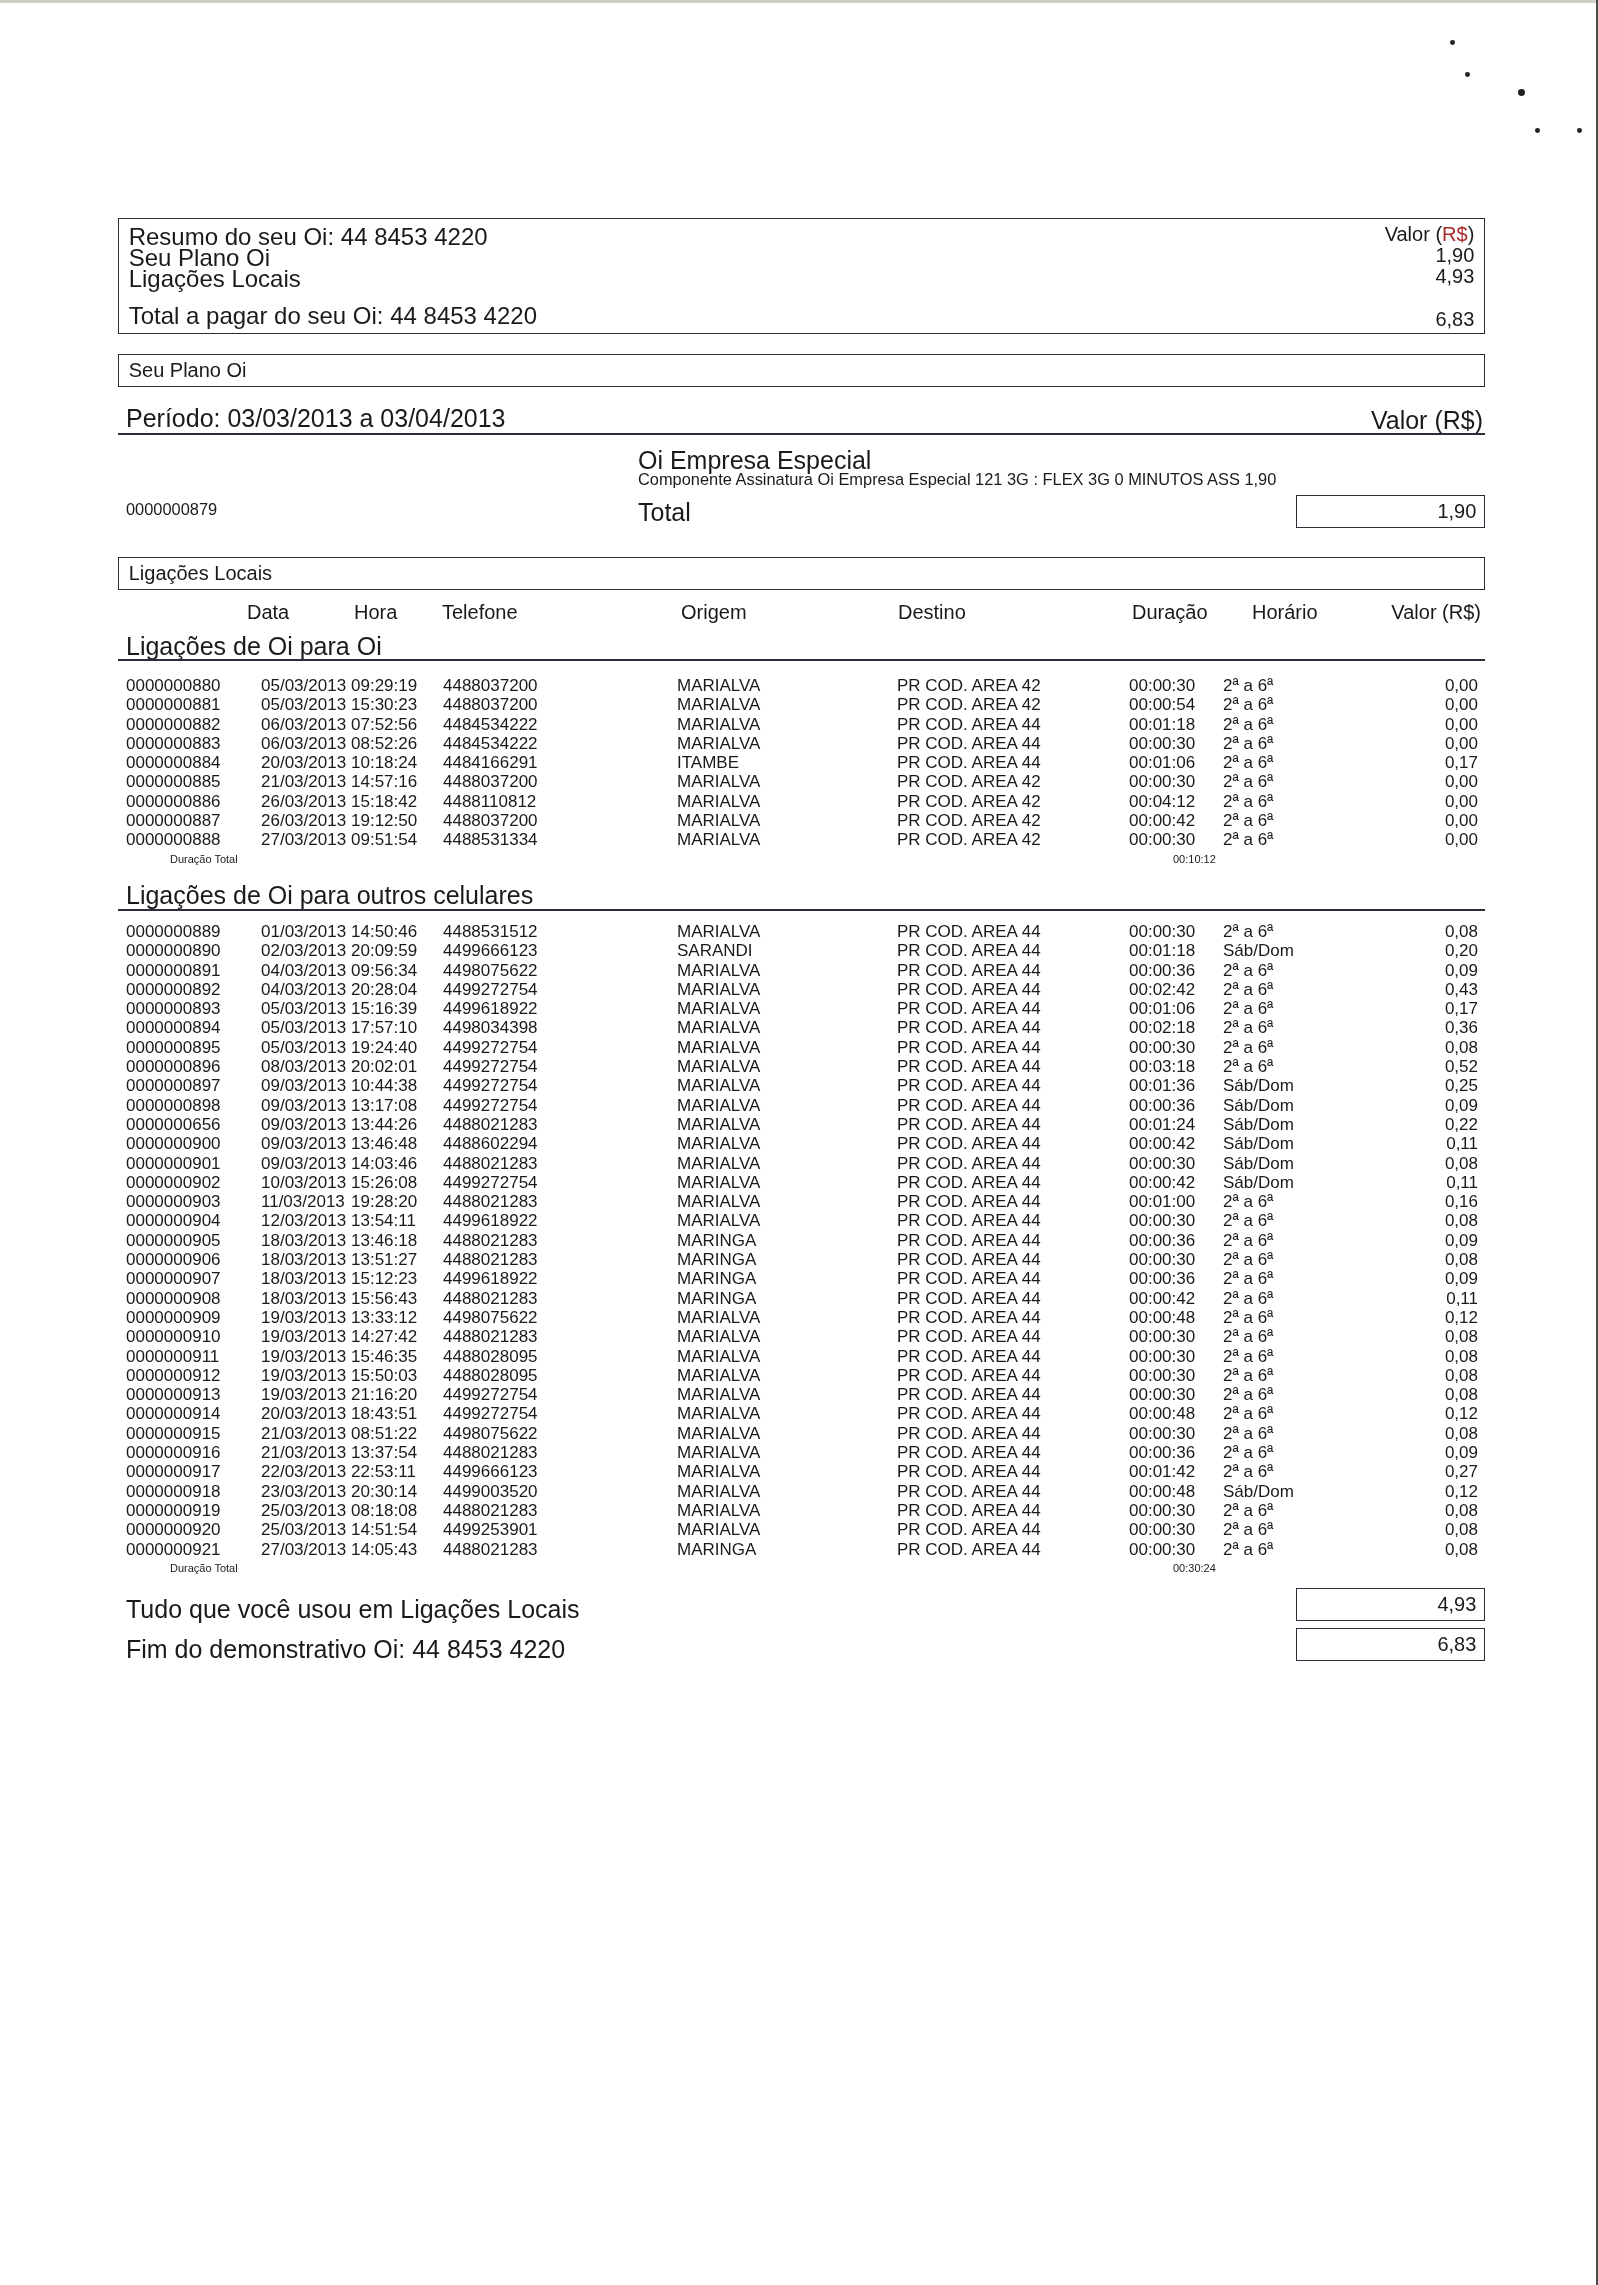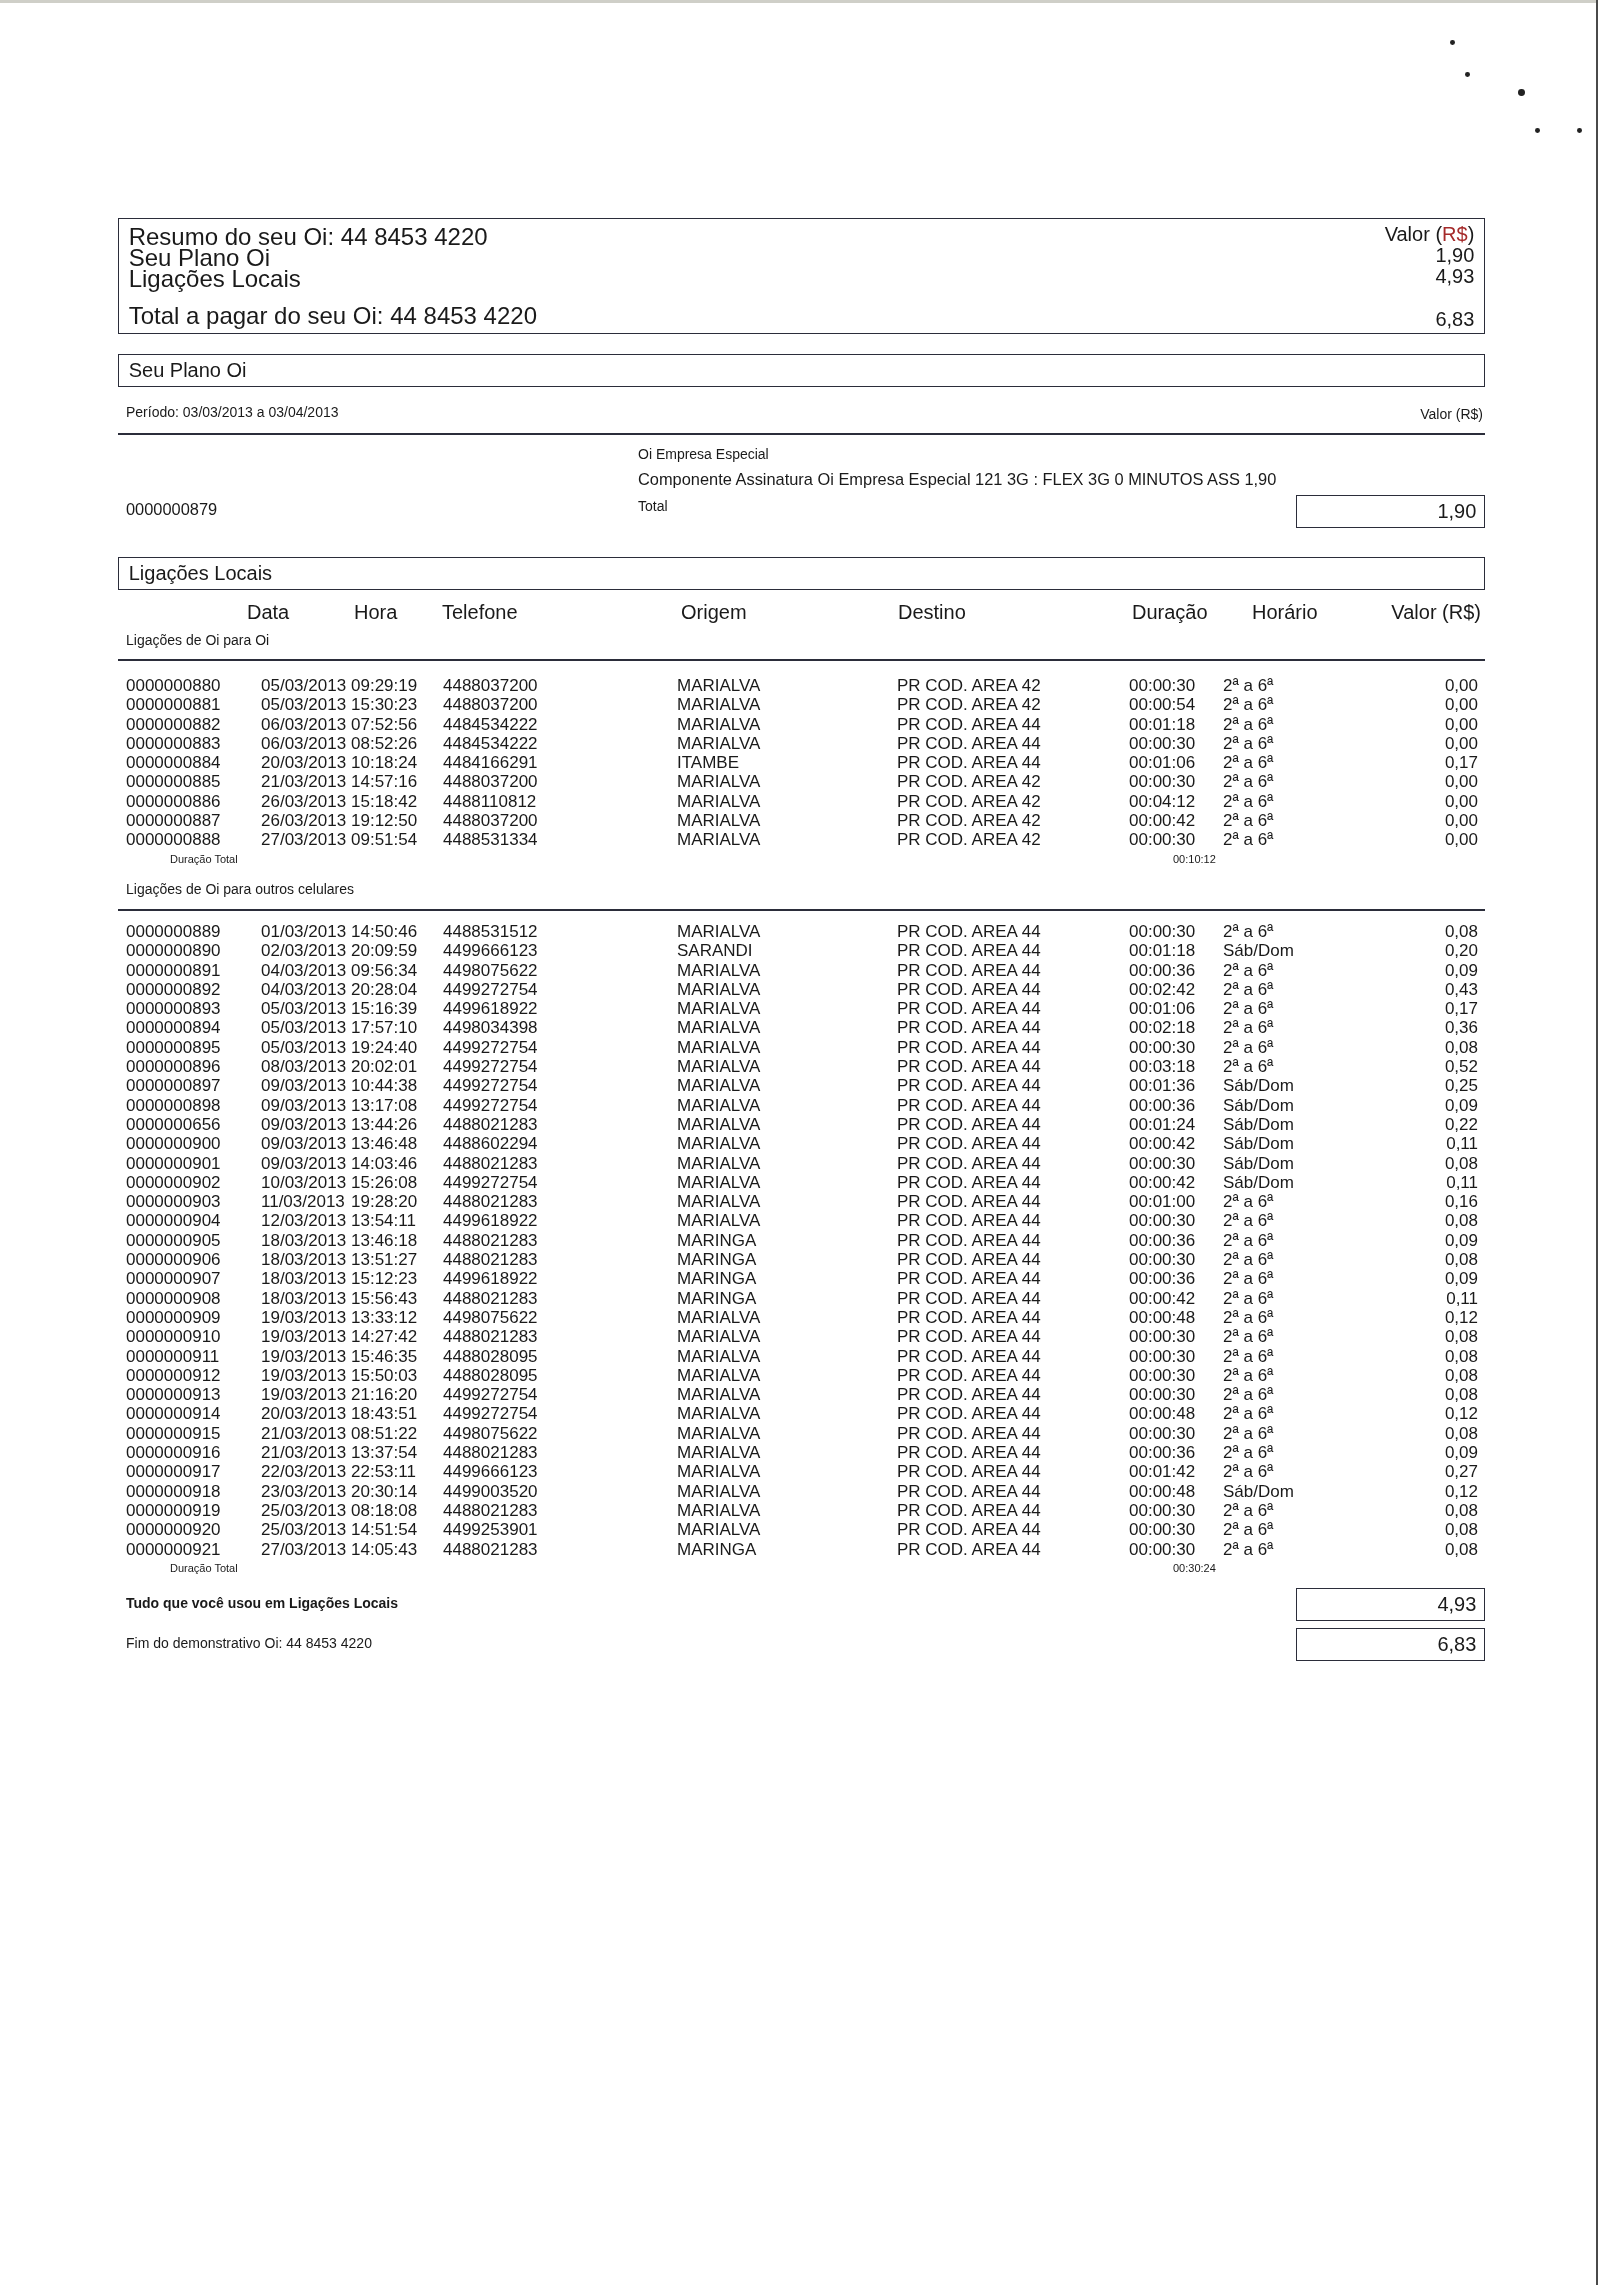--- a/index.html
+++ b/index.html
@@ -15,21 +15,21 @@
     .summary { top: 218px; height: 116px; }
     .summary .line { position: absolute; left: 9.7px; font-size: 24px; }
     .summary .val { position: absolute; right: 9.7px; font-size: 20px; text-align: right; }
     .rs { color: #a52a2a; }
 
     .section-box { height: 33px; }
     .section-box span { position: absolute; left: 9.7px; top: 3.9px; font-size: 20px; }
 
     .abs { position: absolute; }
     .rule { position: absolute; left: 118px; width: 1367px; height: 1.9px; background: #2b2d3a; }
-    .t21 { font-size: 14px; }
+    .t21 { font-size: 25px; }
     .t17 { font-size: 16.4px; }
 
     .valbox { position: absolute; border: 1.9px solid #2b2d3a; box-sizing: border-box; height: 33px; }
     .valbox span { position: absolute; right: 7.7px; top: 3.9px; font-size: 20px; }
 
     .colhead { position: absolute; top: 601px; font-size: 20px; }
 
     .rows { position: absolute; left: 126px; width: 1352px; }
     .row { position: relative; height: 19.3px; font-size: 17px; line-height: 19.3px; white-space: nowrap; }
     .row span { position: absolute; top: 0; }
@@ -569,21 +569,21 @@
       <span class="c-dur">00:00:30</span>
       <span class="c-hor">2ª a 6ª</span>
       <span class="c-val">0,08</span>
     </div>
     <div class="row-total">
       <span class="c-id">Duração Total</span>
       <span class="c-dur">00:30:24</span>
     </div>
   </div>
 
-<span class="abs t21" style="left:126px;top:1595px;font-weight:bold;">Tudo que você usou em Ligações Locais</span>
+<span class="abs t21" style="left:126px;top:1595px;">Tudo que você usou em Ligações Locais</span>
 <div class="valbox" style="left:1296px;top:1588px;width:189px;">
   <span>4,93</span>
 </div>
 
 <span class="abs t21" style="left:126px;top:1635px;">Fim do demonstrativo Oi: 44 8453 4220</span>
 <div class="valbox" style="left:1296px;top:1628px;width:189px;">
   <span>6,83</span>
 </div>
 
 

